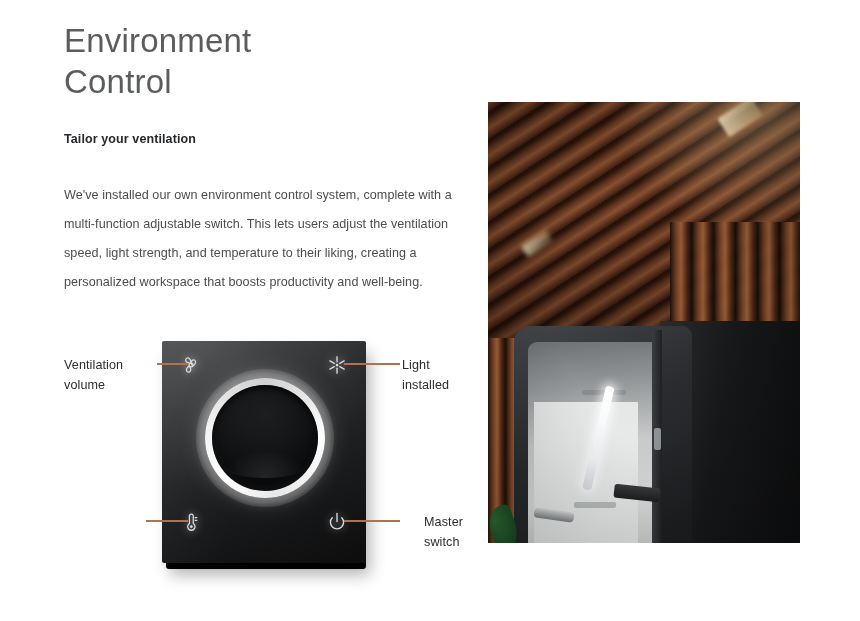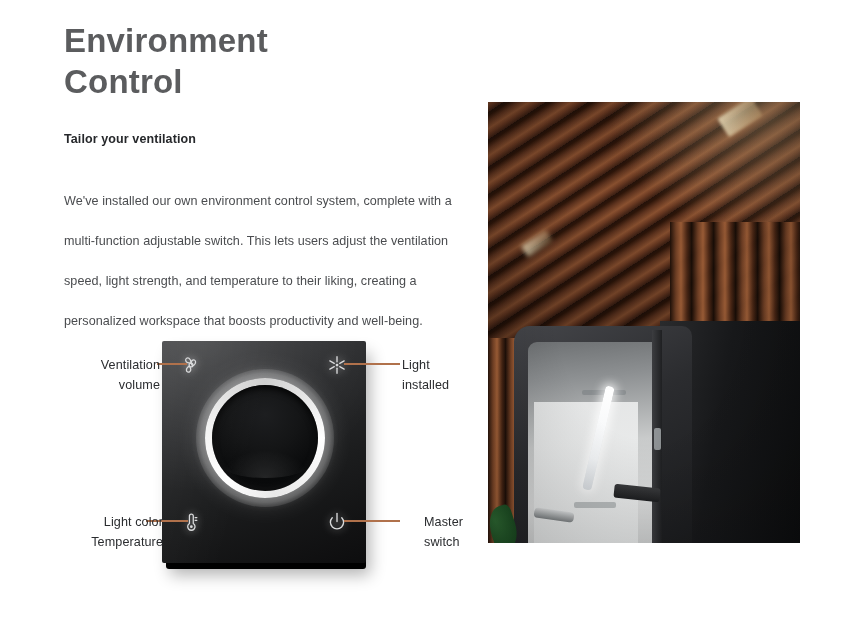--- a/index.html
+++ b/index.html
@@ -22,21 +22,21 @@
   }
 
   
   .page-title {
     position: absolute;
     left: 64px;
     top: 20px;
     width: 380px;
     font-size: 33px;
     line-height: 41px;
-    font-weight: 700;
+    font-weight: 400;
     color: #5b5c5e;
     letter-spacing: 0.2px;
     white-space: pre-line;
   }
 
   
   .subhead {
     position: absolute;
     left: 64px;
     top: 132px;
@@ -46,21 +46,21 @@
     letter-spacing: 0.1px;
   }
 
   
   .body-copy {
     position: absolute;
     left: 64px;
     top: 181px;
     width: 412px;
     font-size: 12.6px;
-    line-height: 40px;
+    line-height: 29px;
     color: #4a4c4f;
     letter-spacing: 0.05px;
   }
 
   
   .diagram {
     position: absolute;
     left: 0px;
     top: 335px;
     width: 500px;
@@ -159,21 +159,21 @@
 
   
   .callout {
     position: absolute;
     font-size: 12.6px;
     line-height: 20px;
     color: #2a2c2f;
     letter-spacing: 0.1px;
     white-space: pre-line;
   }
-  .callout.left  { text-align: right; }
+  .callout.left  { text-align: left; }
   .callout.right { text-align: left; }
 
   .lbl-vent    { left: 64px;  top: 20px; width: 96px; }
   .lbl-bright  { left: 402px; top: 20px; width: 100px; }
   .lbl-lct     { left: 59px;  top: 177px; width: 104px; }
   .lbl-master  { left: 402px; top: 177px; width: 96px; margin-left: 22px; }
 
   .leader {
     position: absolute;
     height: 1.6px;
@@ -454,22 +454,20 @@
     <div class="leader l2"></div>
     <div class="leader l3"></div>
     <div class="leader l4"></div>
 
     <div class="callout left lbl-vent">Ventilation
 volume</div>
 
     <div class="callout right lbl-bright">Light
 installed</div>
 
-    <div class="callout left lbl-lct">Light color
-Temperature</div>
 
     <div class="callout right lbl-master">Master
 switch</div>
   </div>
 
   <div class="photo">
     <div class="photo-inner">
       <div class="ceiling"></div>
       <div class="ceil-light-a"></div>
       <div class="ceil-light-b"></div>

